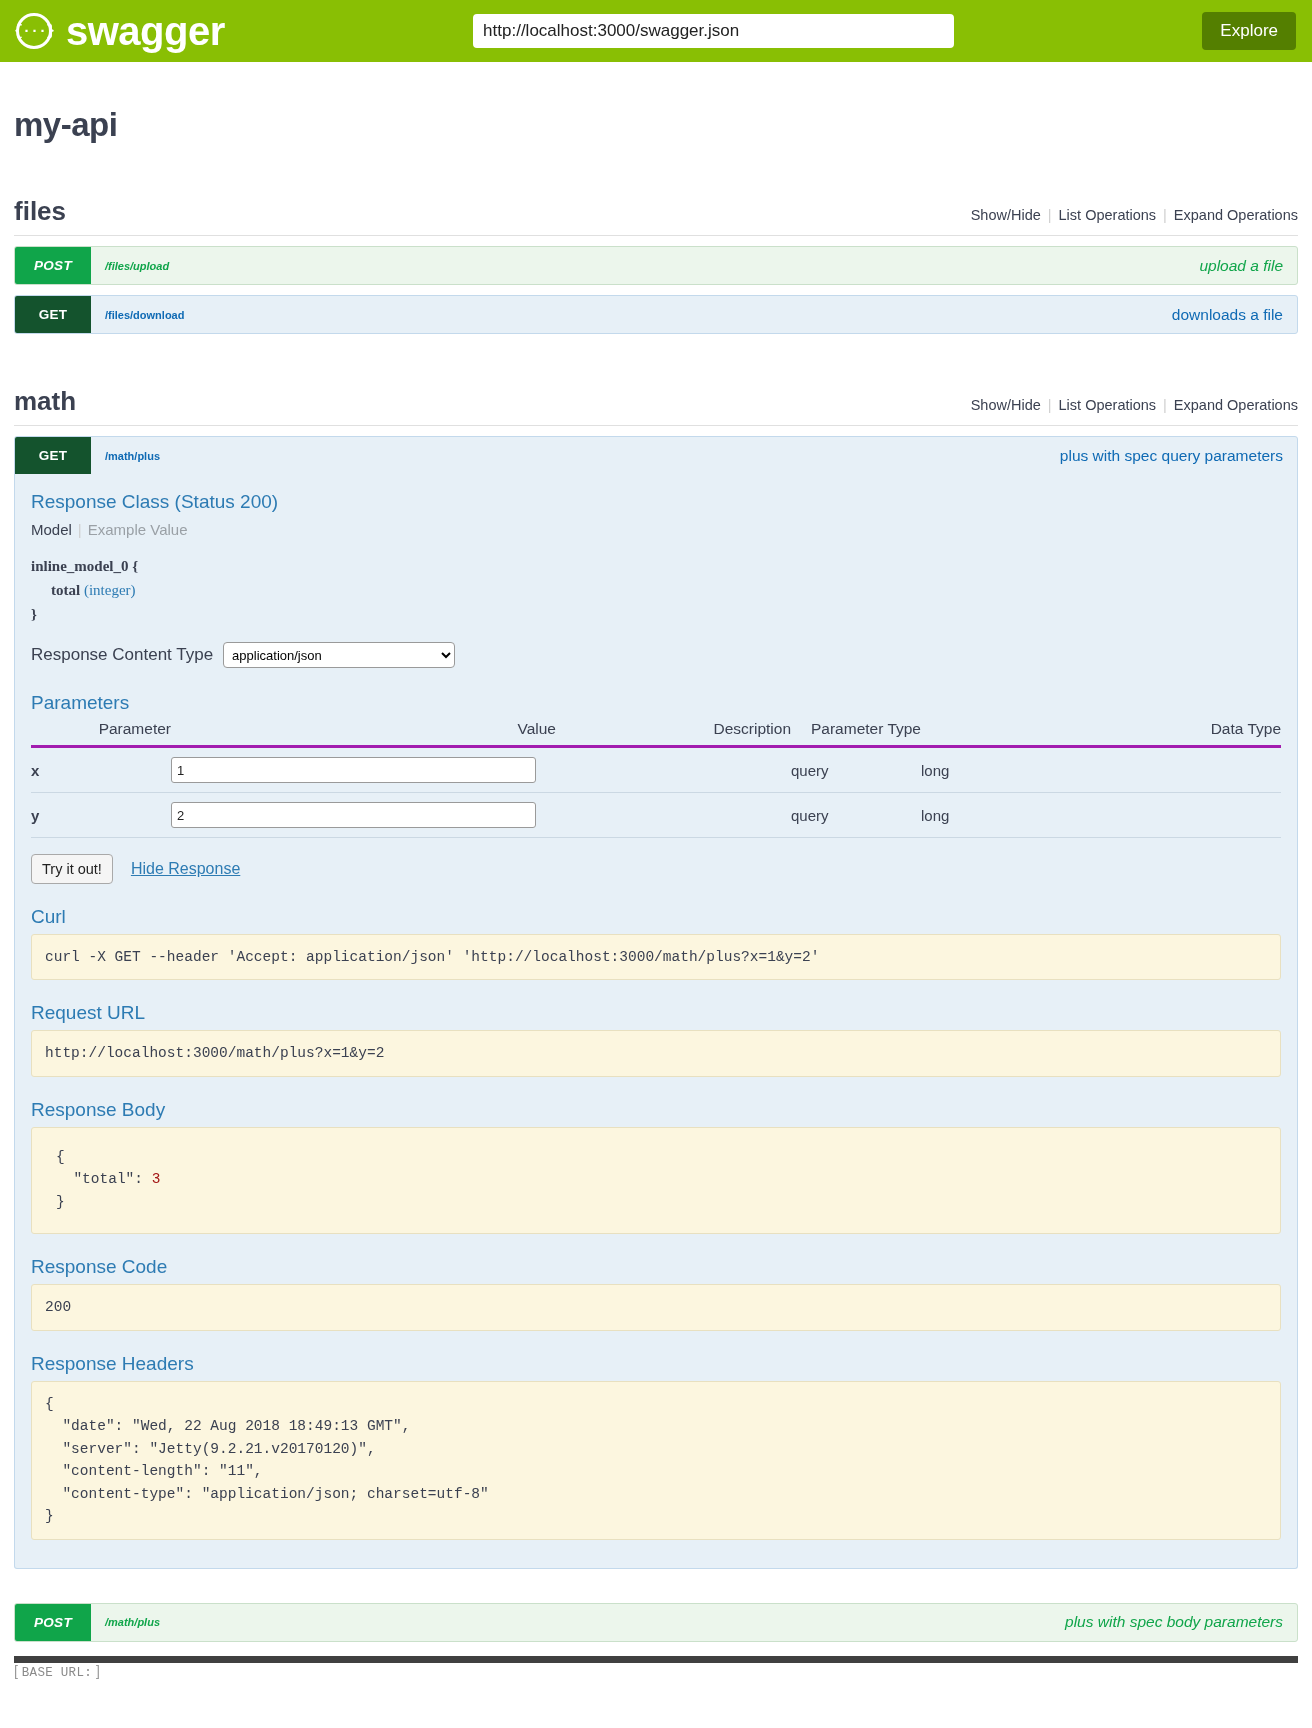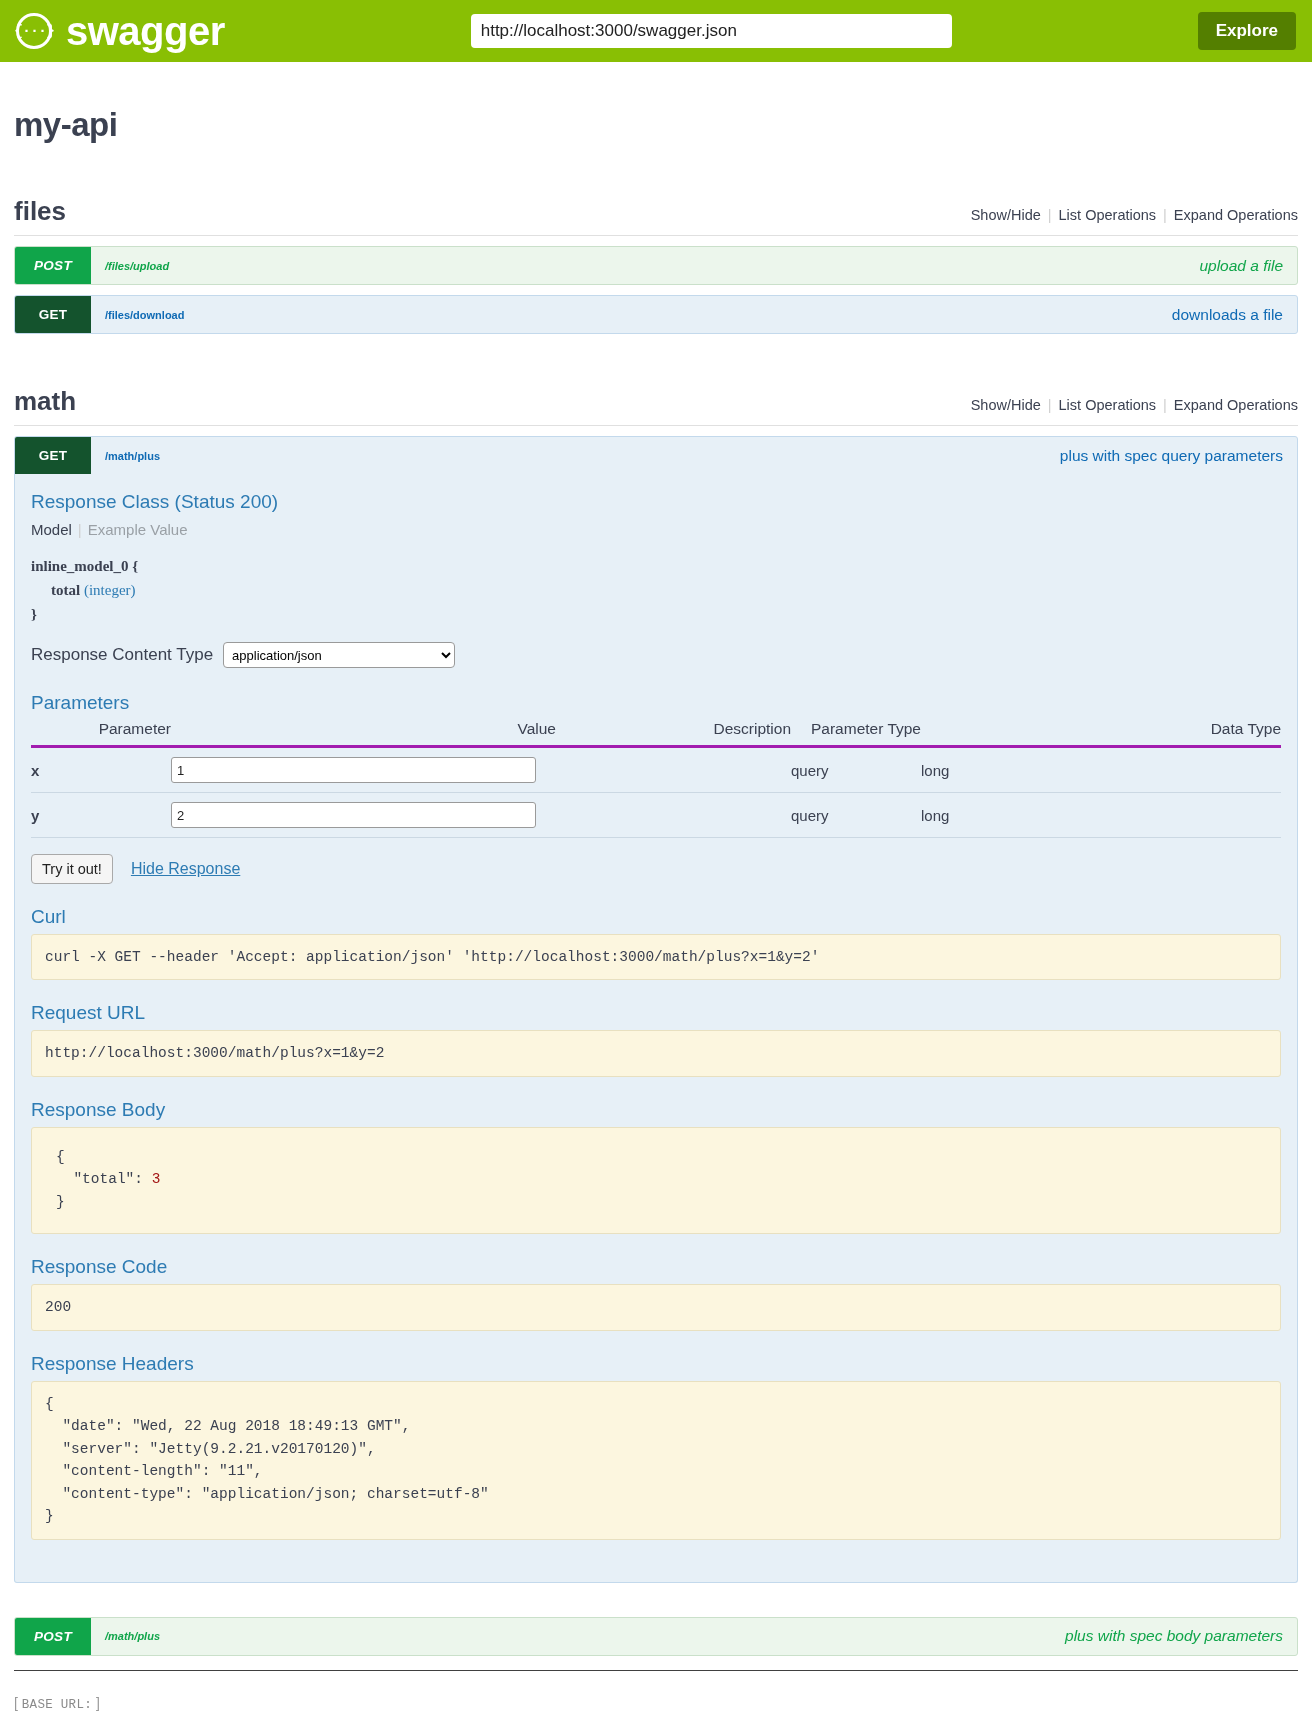--- a/index.html
+++ b/index.html
@@ -50,21 +50,21 @@
     background: #ffffff;
     color: #222;
     outline: none;
   }
   .explore-btn {
     background: #547f00;
     color: #ffffff;
     border: none;
     border-radius: 4px;
     font-size: 17px;
-    font-weight: bold;
+    font-weight: normal;
     padding: 9px 18px;
     cursor: pointer;
     font-family: "Liberation Sans", sans-serif;
   }
 
   
   .page { padding: 0 14px; }
   .api-title {
     font-size: 33px;
     font-weight: bold;
@@ -141,21 +141,21 @@
   .op.get .verb { background: #14532d; }
   .op.get .path { color: #0f6ab4; }
   .op.get .summary { color: #0f6ab4; }
 
   
   .op-body {
     background: #e7f0f7;
     border: 1px solid #c3d9ec;
     border-top: none;
     border-radius: 0 0 3px 3px;
-    padding: 16px 16px 20px 16px;
+    padding: 16px 16px 6px 16px;
     margin-top: -4px;
   }
   .op.expanded { margin-bottom: 0; border-radius: 3px 3px 0 0; }
 
   .section-h {
     color: #2d7bb3;
     font-size: 19px;
     margin: 4px 0 6px 0;
     font-weight: normal;
   }
@@ -264,23 +264,23 @@
     padding: 11px 13px;
     margin-bottom: 22px;
     white-space: pre;
     overflow-x: auto;
     color: #3b4151;
   }
   .code-block.tall { padding: 18px 13px 20px 24px; }
   .json-num { color: #a31515; }
 
   .footer {
-    border-top: 1px solid #404040;
+    border-top: 7px solid #404040;
     margin-top: 14px;
-    padding: 24px 0 18px 0;
+    padding: 0 0 18px 0;
     font-size: 14px;
     color: #999;
   }
   .footer .label {
     font-family: "Liberation Mono", monospace;
     font-size: 12.5px;
     letter-spacing: 0.3px;
     text-transform: uppercase;
     color: #8a8a8a;
   }

